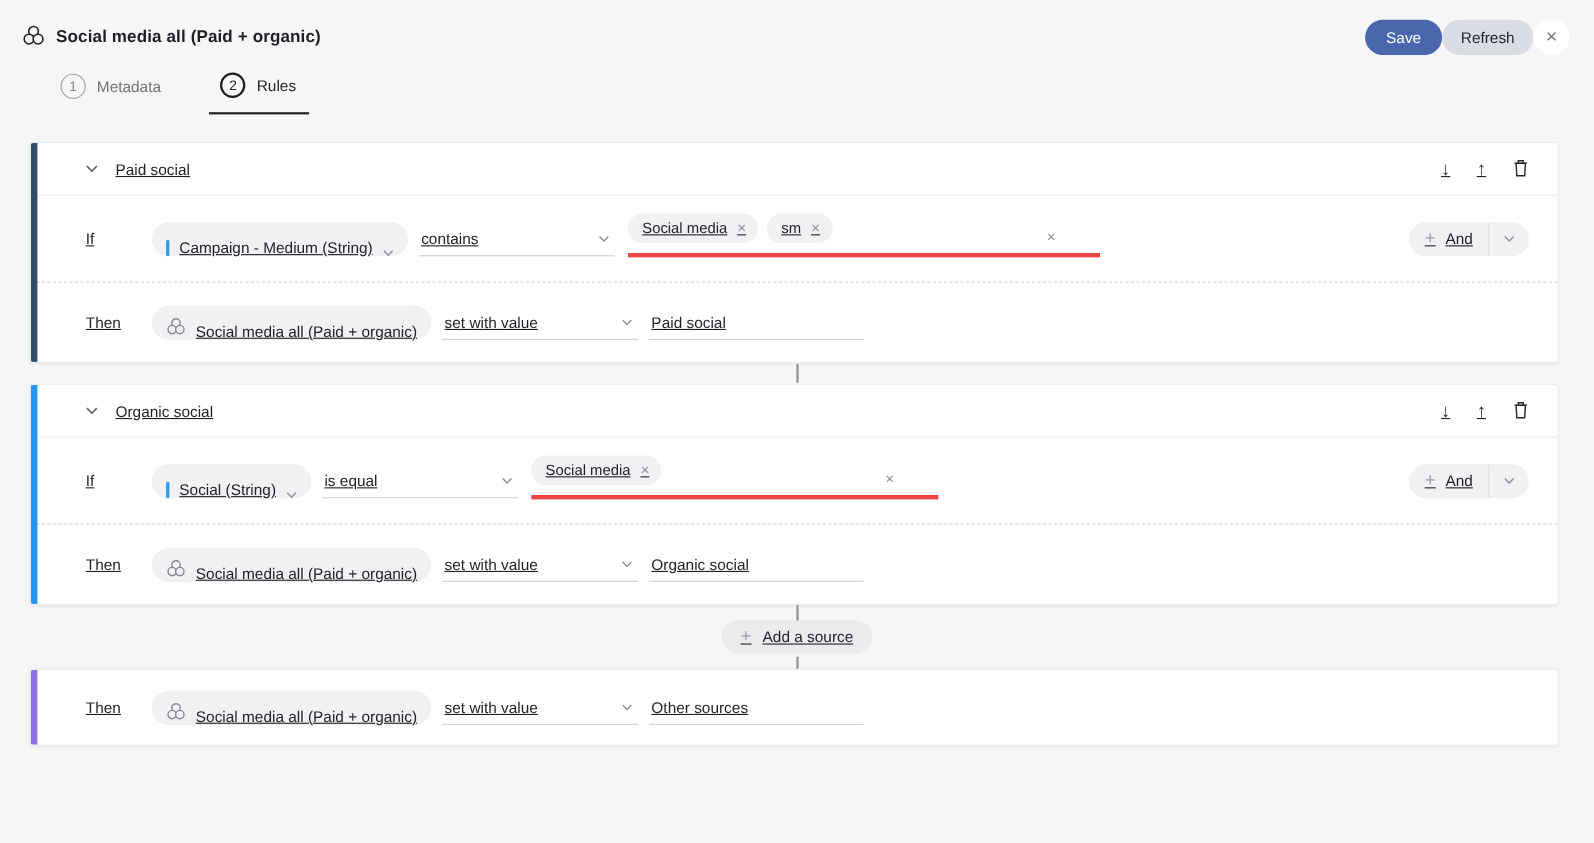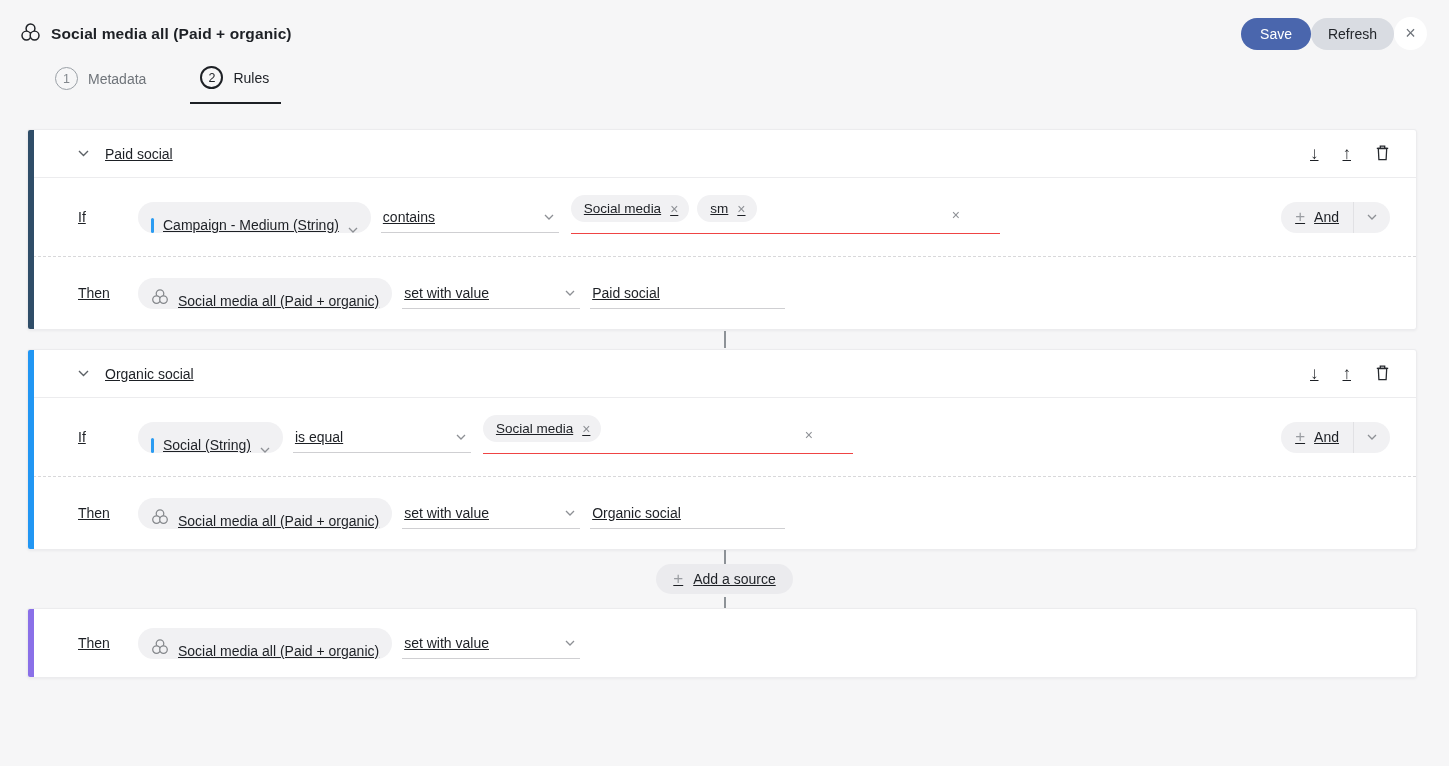--- a/index.html
+++ b/index.html
@@ -41,21 +41,21 @@
   .header-actions { margin-left:auto; display:flex; align-items:center; gap:24px; }
   .icon-btn { cursor:pointer; color:#2a2d31; font-size:17px; line-height:1; display:flex; align-items:center; }
   
   .rule-row { display:flex; align-items:center; padding:0 26px 0 50px; }
   .if-row { height:79px; border-bottom:1px dashed #d8d8da; }
   .then-row { height:72px; }
   .row-label { width:60px; flex-shrink:0; font-size:14px; }
   .pill { display:inline-flex; align-items:flex-end; gap:9px; background:#f1f1f3; border-radius:16px; height:31px; padding:0 13px; font-size:14px; cursor:pointer; white-space:nowrap; }
   .dim-marker { width:3px; height:15px; border-radius:1.5px; background:#2b9cf2; flex-shrink:0; }
   .select-ul { width:178px; margin-left:10px; height:31px; display:flex; align-items:center; justify-content:space-between; border-bottom:1px solid #cfcfd2; padding:0 5px 0 2px; cursor:pointer; }
-  .chips-field { margin-left:12px; height:33px; border-bottom:1px solid #ef4444; display:flex; align-items:center; gap:8px; position:relative; padding-bottom:16px; }
+  .chips-field { margin-left:12px; height:33px; border-bottom:4px solid #ef4444; display:flex; align-items:center; gap:8px; position:relative; padding-bottom:16px; }
   .chips-field.w1 { width:429px; }
   .chips-field.w2 { width:370px; }
   .chip { background:#f1f1f3; border-radius:14px; height:27px; padding:0 11px 0 13px; display:inline-flex; gap:9px; align-items:center; font-size:13.5px; }
   .chip-x, .field-clear { color:#8d9095; font-size:14px; cursor:pointer; line-height:1; }
   .field-clear { position:absolute; right:40px; top:7px; }
   .value-text { margin-left:10px; width:195px; border-bottom:1px solid #cfcfd2; height:31px; display:flex; align-items:center; padding-left:2px; cursor:text; }
   .and-btn { margin-left:auto; display:flex; align-items:stretch; background:#f1f1f3; border-radius:16px; height:31px; overflow:hidden; cursor:pointer; }
   .and-main { display:flex; gap:9px; padding:0 14px; align-items:center; }
   .and-plus { color:#9a9da2; font-size:17px; }
   .and-divider { width:1px; background:#e1e1e4; }
@@ -309,16 +309,17 @@
         <span>Social media all (Paid + organic)</span>
       </div>
       <div class="select-ul">
         <span>set with value</span>
         <span class="chev">
             <svg width="10" height="6" viewBox="0 0 10 6">
               <path d="M1 1l4 4 4-4" fill="none" stroke="#8d9095" stroke-width="1.3"></path>
             </svg>
           </span>
       </div>
+      <div class="value-text">Other sources</div>
     </div>
   </section>
 
 </div>
 
 </body></html>

